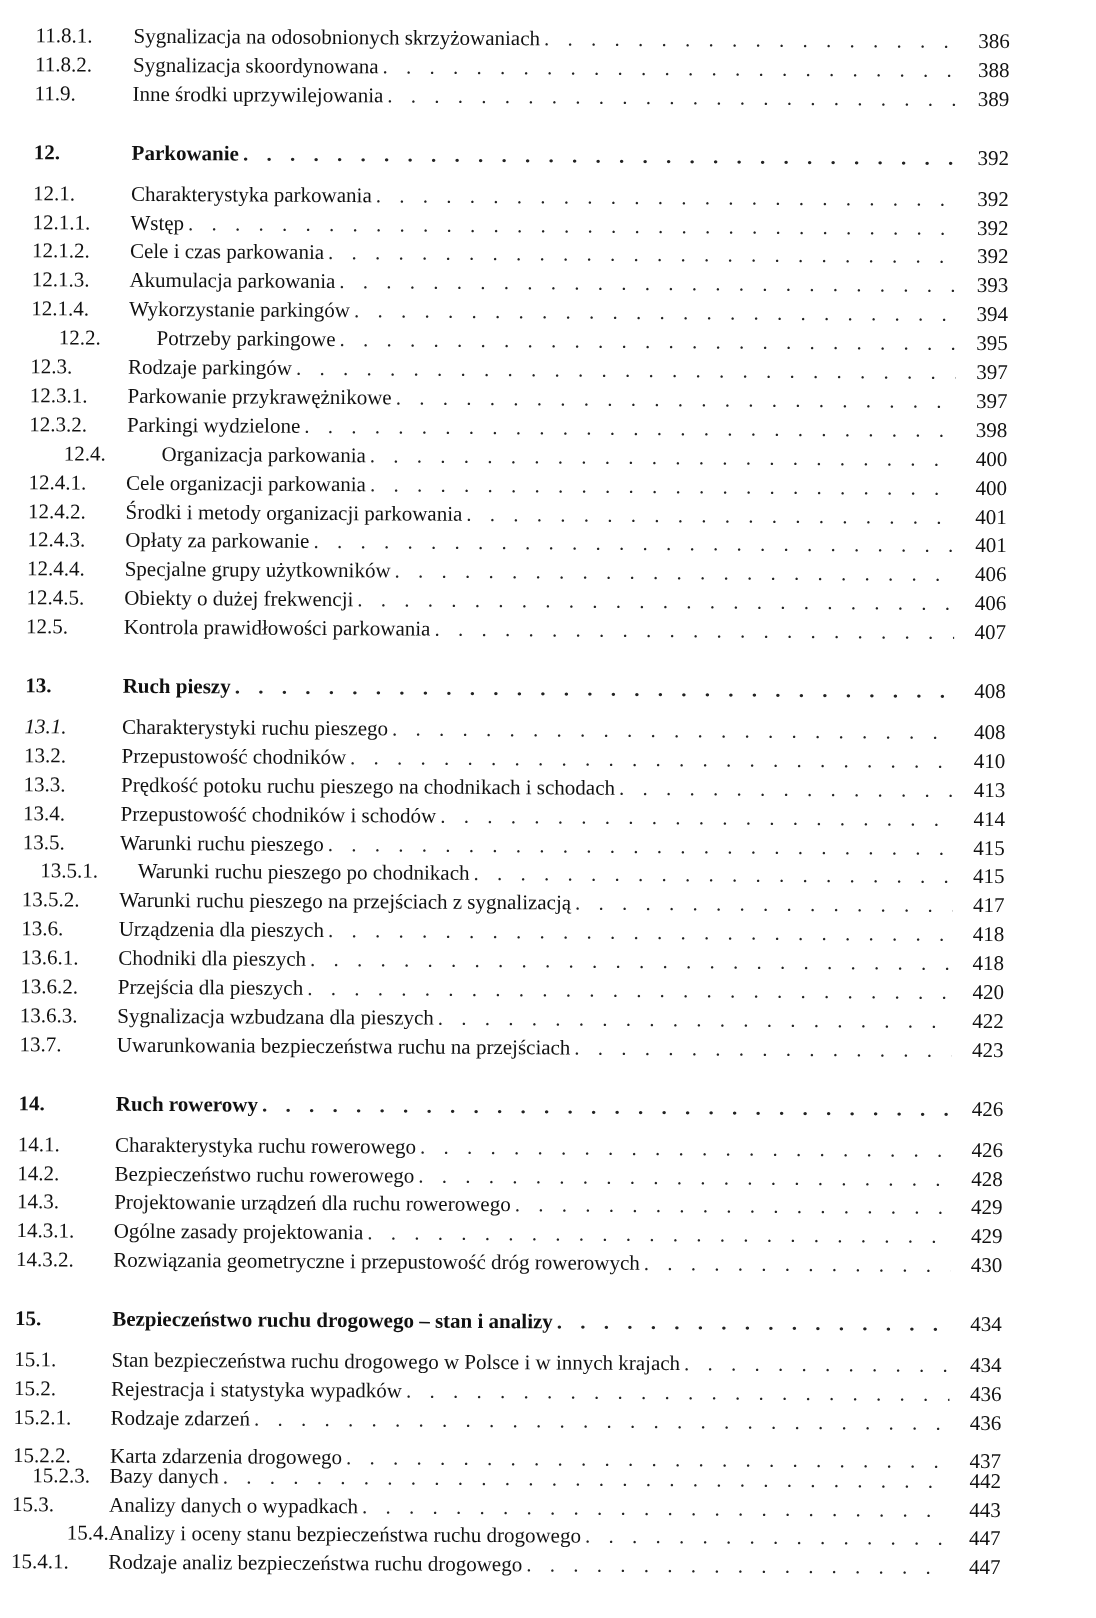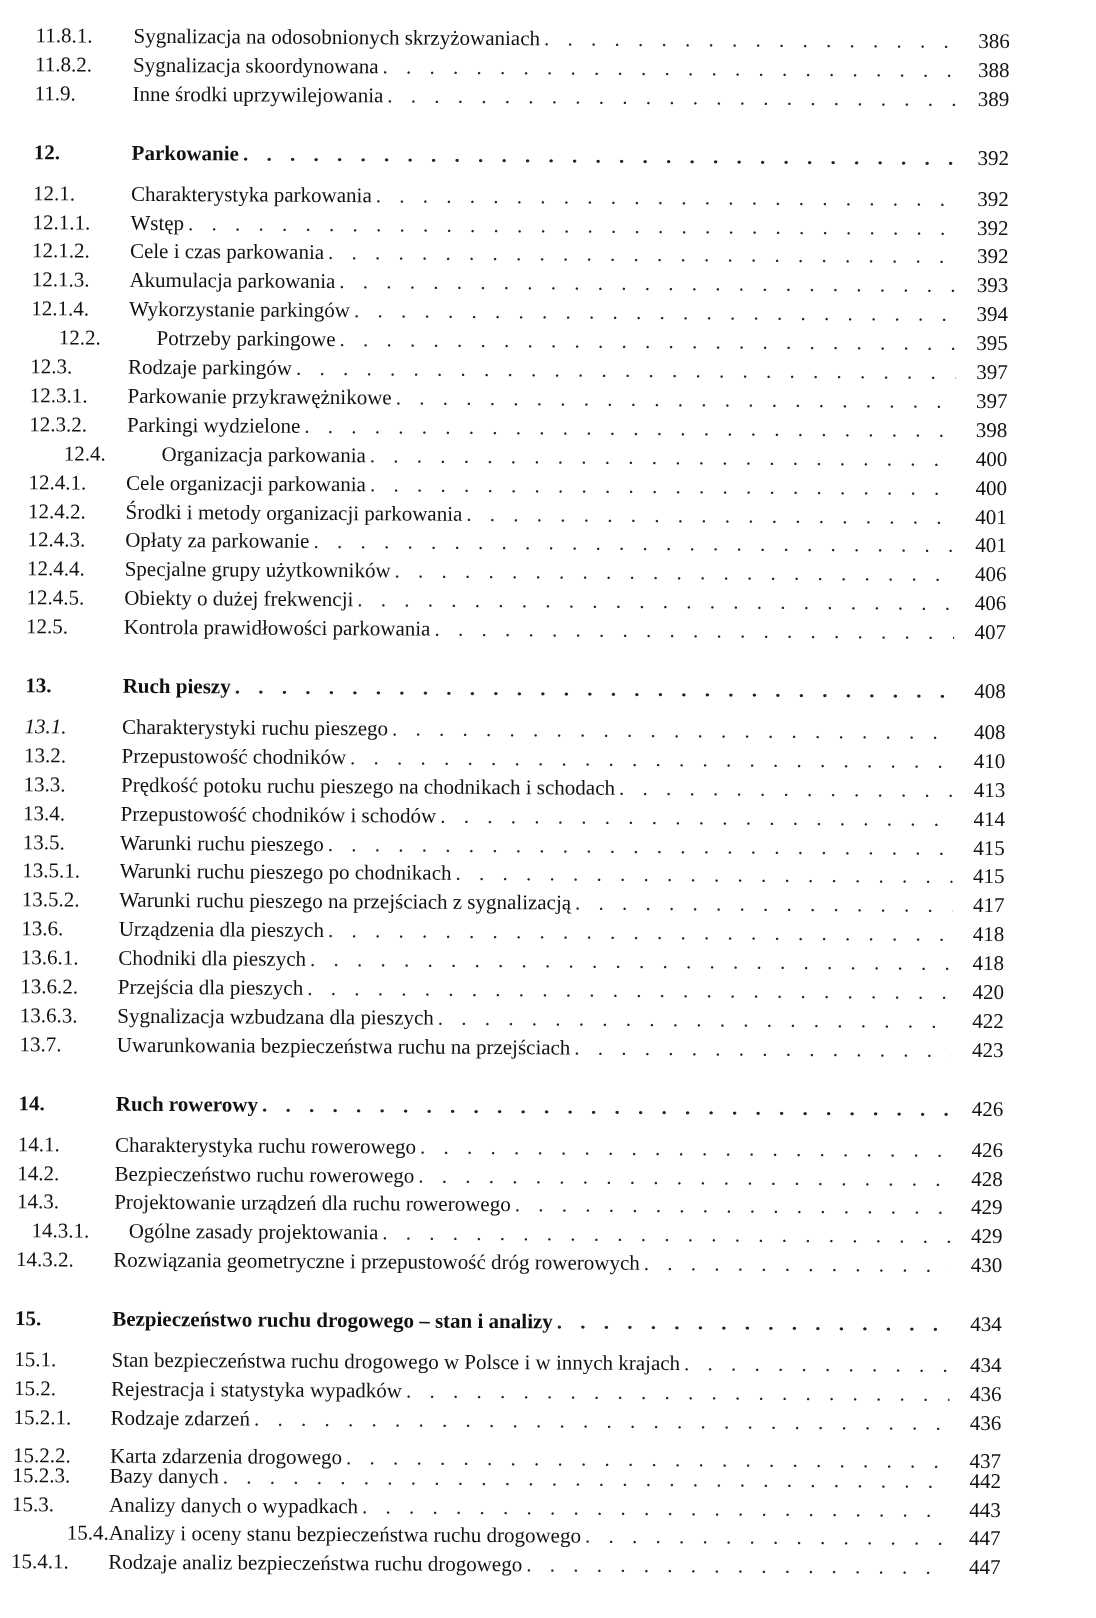--- a/index.html
+++ b/index.html
@@ -184,21 +184,21 @@
       <span class="leader"></span>
       <span class="page">414</span>
     </div>
     <div class="row" style="top: 826.5px; left: 27.8269px; width: 982.173px;">
       <span class="num" style="flex-basis: 97.4892px; width: 97.4892px;">13.5.</span>
       <span class="title">Warunki ruchu pieszego</span>
       <span class="leader"></span>
       <span class="page">415</span>
     </div>
     <div class="row" style="top: 855.4px; left: 27.5412px; width: 982.459px;">
-      <span class="num" style="flex-basis: 97.4713px; width: 97.4713px;">13.5.1.</span>
+      <span class="num" style="flex-basis: 97.4713px; width: 97.4713px; margin-left: 18px;">13.5.1.</span>
       <span class="title">Warunki ruchu pieszego po chodnikach</span>
       <span class="leader"></span>
       <span class="page">415</span>
     </div>
     <div class="row" style="top: 884.3px; left: 27.2554px; width: 982.745px;">
       <span class="num" style="flex-basis: 97.4535px; width: 97.4535px;">13.5.2.</span>
       <span class="title">Warunki ruchu pieszego na przejściach z sygnalizacją</span>
       <span class="leader"></span>
       <span class="page">417</span>
     </div>
@@ -250,21 +250,21 @@
       <span class="leader"></span>
       <span class="page">428</span>
     </div>
     <div class="row" style="top: 1186.4px; left: 24.268px; width: 985.732px;">
       <span class="num" style="flex-basis: 97.2667px; width: 97.2667px;">14.3.</span>
       <span class="title">Projektowanie urządzeń dla ruchu rowerowego</span>
       <span class="leader"></span>
       <span class="page">429</span>
     </div>
     <div class="row" style="top: 1215.3px; left: 23.9822px; width: 986.018px;">
-      <span class="num" style="flex-basis: 97.2489px; width: 97.2489px; margin-left: 15px;">14.3.1.</span>
+      <span class="num" style="flex-basis: 97.2489px; width: 97.2489px;">14.3.1.</span>
       <span class="title">Ogólne zasady projektowania</span>
       <span class="leader"></span>
       <span class="page">429</span>
     </div>
     <div class="row" style="top: 1244.2px; left: 23.6964px; width: 986.304px;">
       <span class="num" style="flex-basis: 97.231px; width: 97.231px;">14.3.2.</span>
       <span class="title">Rozwiązania geometryczne i przepustowość dróg rowerowych</span>
       <span class="leader"></span>
       <span class="page">430</span>
     </div>
@@ -292,21 +292,21 @@
       <span class="leader"></span>
       <span class="page">436</span>
     </div>
     <div class="row" style="top: 1430.7px; left: 21.8522px; width: 988.148px;">
       <span class="num" style="flex-basis: 97.1158px; width: 97.1158px; margin-top: 9px;">15.2.2.</span>
       <span class="title">Karta zdarzenia drogowego</span>
       <span class="leader"></span>
       <span class="page">437</span>
     </div>
     <div class="row" style="top: 1459.6px; left: 21.5664px; width: 988.434px;">
-      <span class="num" style="flex-basis: 97.0979px; width: 97.0979px;">15.2.3.</span>
+      <span class="num" style="flex-basis: 97.0979px; width: 97.0979px; text-align: center;">15.2.3.</span>
       <span class="title">Bazy danych</span>
       <span class="leader"></span>
       <span class="page">442</span>
     </div>
     <div class="row" style="top: 1488.5px; left: 21.2806px; width: 988.719px;">
       <span class="num" style="flex-basis: 97.08px; width: 97.08px;">15.3.</span>
       <span class="title">Analizy danych o wypadkach</span>
       <span class="leader"></span>
       <span class="page">443</span>
     </div>

